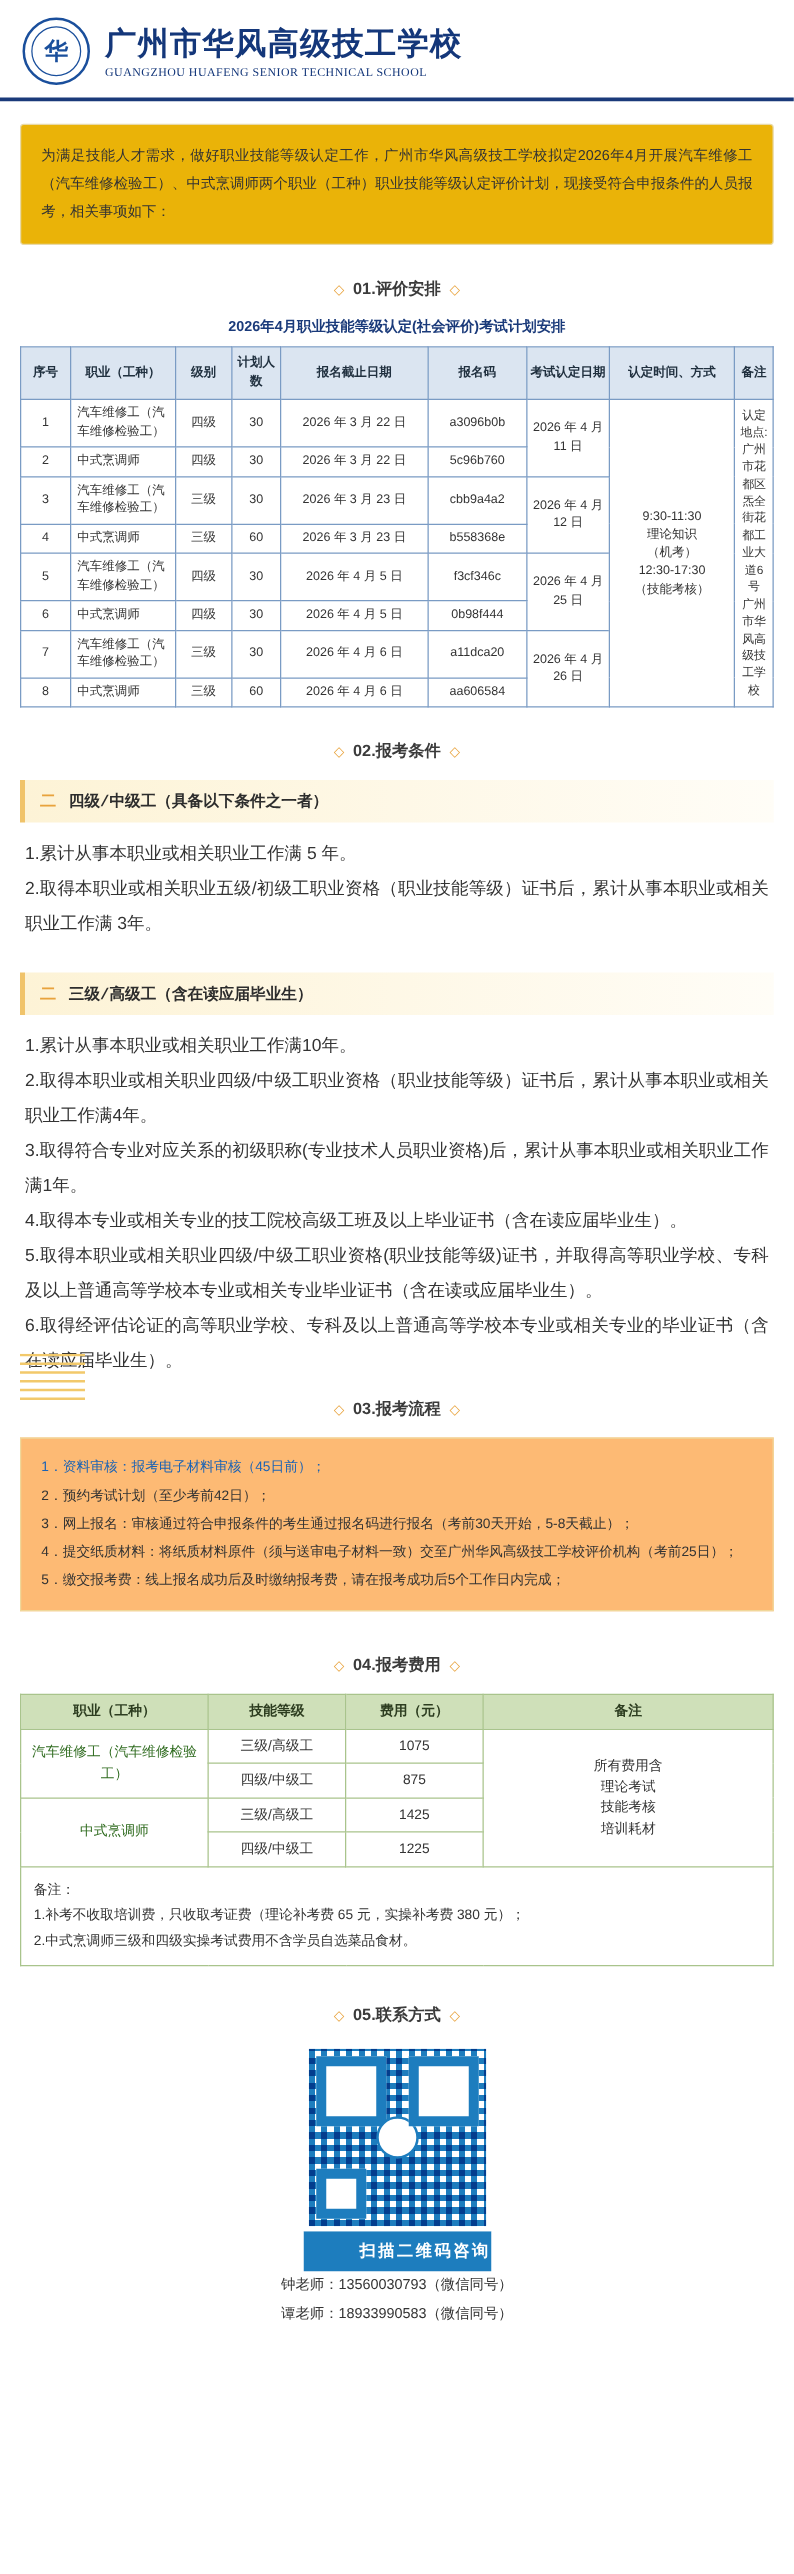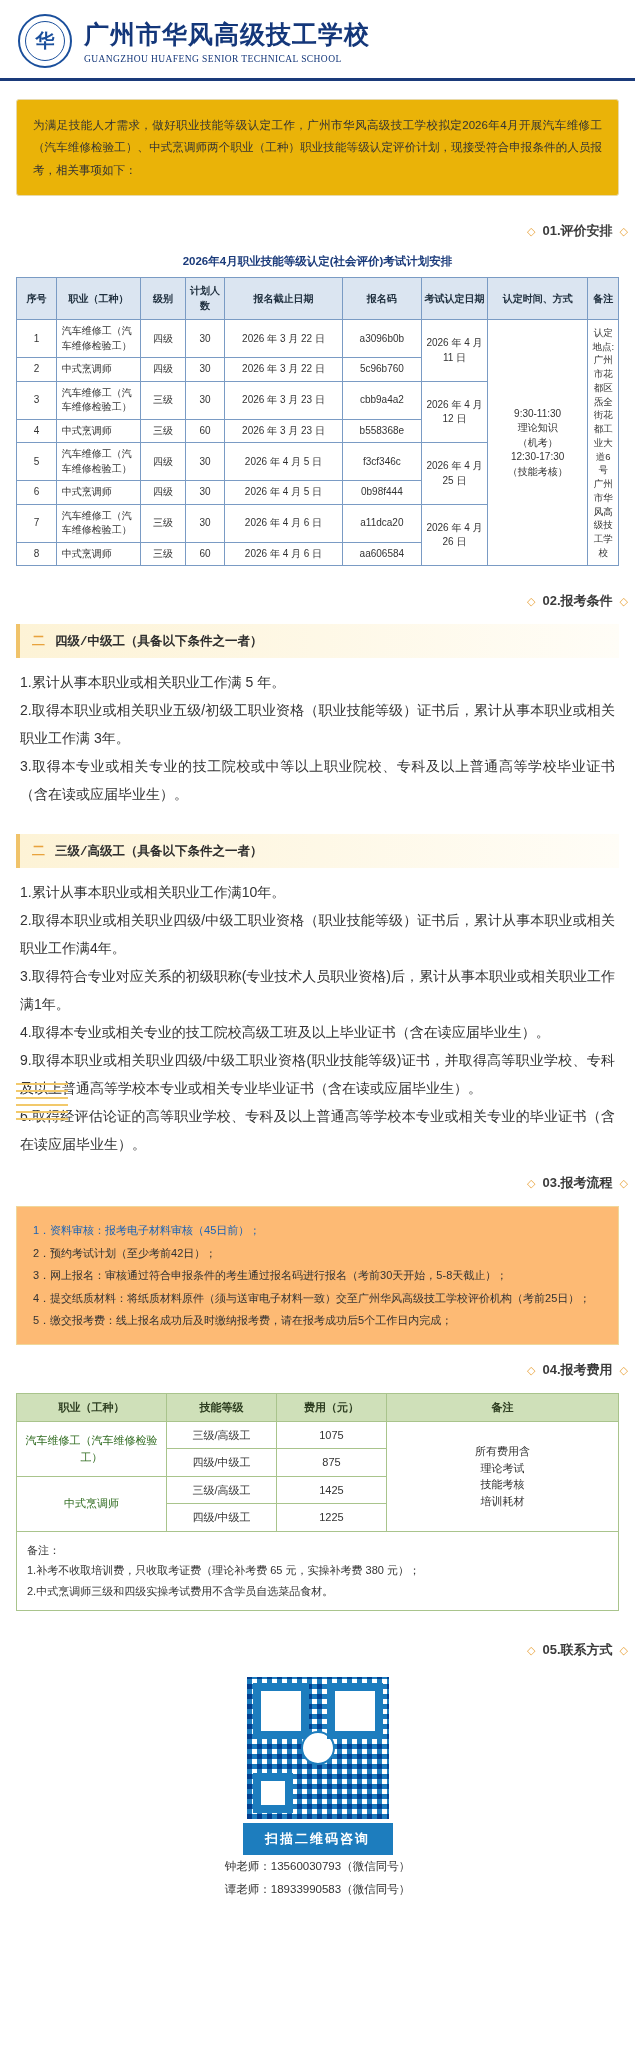--- a/index.html
+++ b/index.html
@@ -54,21 +54,21 @@
     border-radius: 3px;
     padding: 14px 16px;
     font-size: 11.5px;
     line-height: 1.95;
     text-align: justify;
     color: #333;
   }
 
   
   .sec-title {
-    text-align: right;
+    text-align: center;
     margin: 26px 0 14px 0;
     font-size: 13px;
     font-weight: bold;
     color: #3b3b3b;
   }
   .sec-title .dia { color: #e8a33d; font-size: 11px; margin: 0 7px; }
 
   
   .tbl-caption {
     text-align: center;
@@ -162,21 +162,21 @@
     color: #2d3d20;
   }
   table.fee td.note-cell {
     text-align: left;
     padding: 8px 10px;
     line-height: 1.9;
     font-size: 11px;
   }
 
   
-  .qr-wrap { text-align: center; margin-top: 12px; }
+  .qr-wrap { text-align: right; margin-top: 12px; }
   .qr {
     width: 150px; height: 150px;
     margin: 0 auto;
     background:
       repeating-linear-gradient(90deg, #1d7dbe 0 5px, #fff 5px 10px),
       repeating-linear-gradient(0deg, #1d7dbe 0 5px, #fff 5px 10px);
     background-blend-mode: multiply;
     position: relative;
     border: 4px solid #fff;
   }
@@ -332,33 +332,32 @@
     <span class="dia">◇</span><span>02.报考条件</span><span class="dia">◇</span>
   </div>
 
   <div class="cond-head">
     <span class="bar">二</span>
     <span class="t">四级/中级工（具备以下条件之一者）</span>
   </div>
   <div class="cond-body">
     <p>1.累计从事本职业或相关职业工作满 5 年。</p>
     <p>2.取得本职业或相关职业五级/初级工职业资格（职业技能等级）证书后，累计从事本职业或相关职业工作满 3年。</p>
-    <p>3.取得本专业或相关专业的技工院校或中等以上职业院校、专科及以上普通高等学校毕业证书（含在读或应届毕业生）。</p>
   </div>
 
   <div class="cond-head" style="margin-top:26px">
     <span class="bar">二</span>
-    <span class="t">三级/高级工（具备以下条件之一者）</span>
+    <span class="t">三级/高级工（含在读应届毕业生）</span>
   </div>
   <div class="cond-body">
     <p>1.累计从事本职业或相关职业工作满10年。</p>
     <p>2.取得本职业或相关职业四级/中级工职业资格（职业技能等级）证书后，累计从事本职业或相关职业工作满4年。</p>
     <p>3.取得符合专业对应关系的初级职称(专业技术人员职业资格)后，累计从事本职业或相关职业工作满1年。</p>
     <p>4.取得本专业或相关专业的技工院校高级工班及以上毕业证书（含在读应届毕业生）。</p>
-    <p>9.取得本职业或相关职业四级/中级工职业资格(职业技能等级)证书，并取得高等职业学校、专科及以上普通高等学校本专业或相关专业毕业证书（含在读或应届毕业生）。</p>
+    <p>5.取得本职业或相关职业四级/中级工职业资格(职业技能等级)证书，并取得高等职业学校、专科及以上普通高等学校本专业或相关专业毕业证书（含在读或应届毕业生）。</p>
     <p>6.取得经评估论证的高等职业学校、专科及以上普通高等学校本专业或相关专业的毕业证书（含在读应届毕业生）。</p>
   </div>
 
   <div class="sec-title" style="margin-top:16px">
     <span class="dia">◇</span><span>03.报考流程</span><span class="dia">◇</span>
   </div>
   <div class="proc">
     <p class="first">1．资料审核：报考电子材料审核（45日前）；</p>
     <p>2．预约考试计划（至少考前42日）；</p>
     <p>3．网上报名：审核通过符合申报条件的考生通过报名码进行报名（考前30天开始，5-8天截止）；</p>
@@ -367,21 +366,21 @@
   </div>
   <div class="deco-lines" style="left:16px; top:1083px;">
     <i></i>
       <i></i>
       <i></i>
       <i></i>
       <i></i>
       <i></i>
   </div>
 
-  <div class="sec-title" style="margin-top:16px">
+  <div class="sec-title" style="margin-top:34px">
     <span class="dia">◇</span><span>04.报考费用</span><span class="dia">◇</span>
   </div>
   <table class="fee">
     <thead>
       <tr>
         <th style="width:150px">职业（工种）</th>
         <th style="width:110px">技能等级</th>
         <th style="width:110px">费用（元）</th>
         <th>备注</th>
       </tr>

